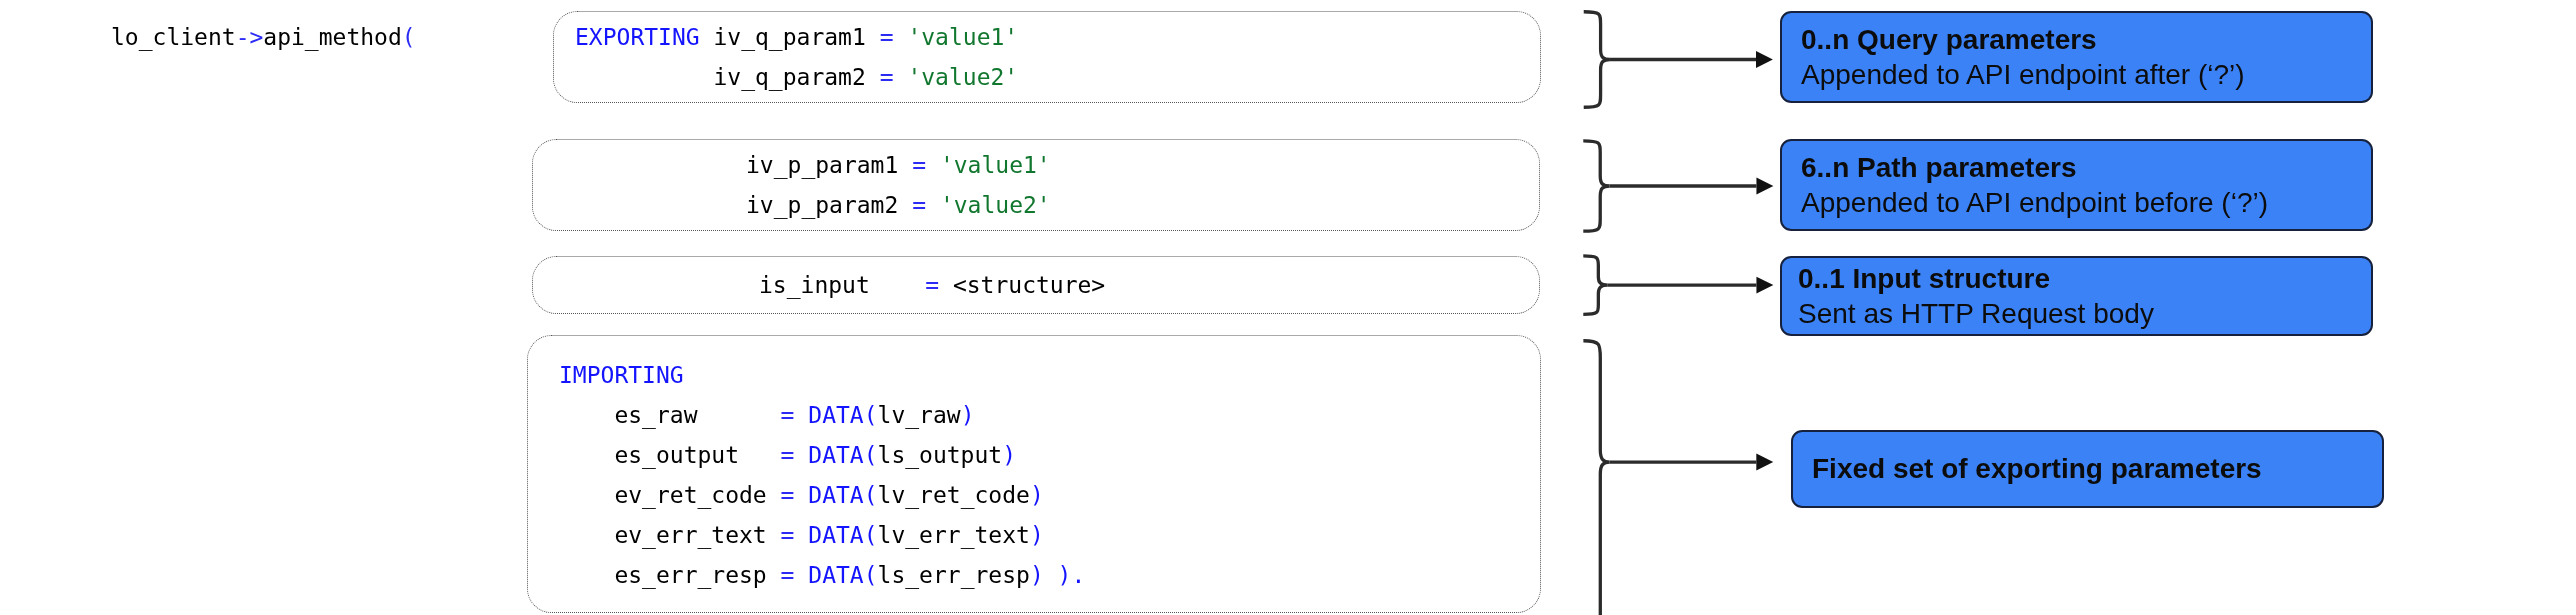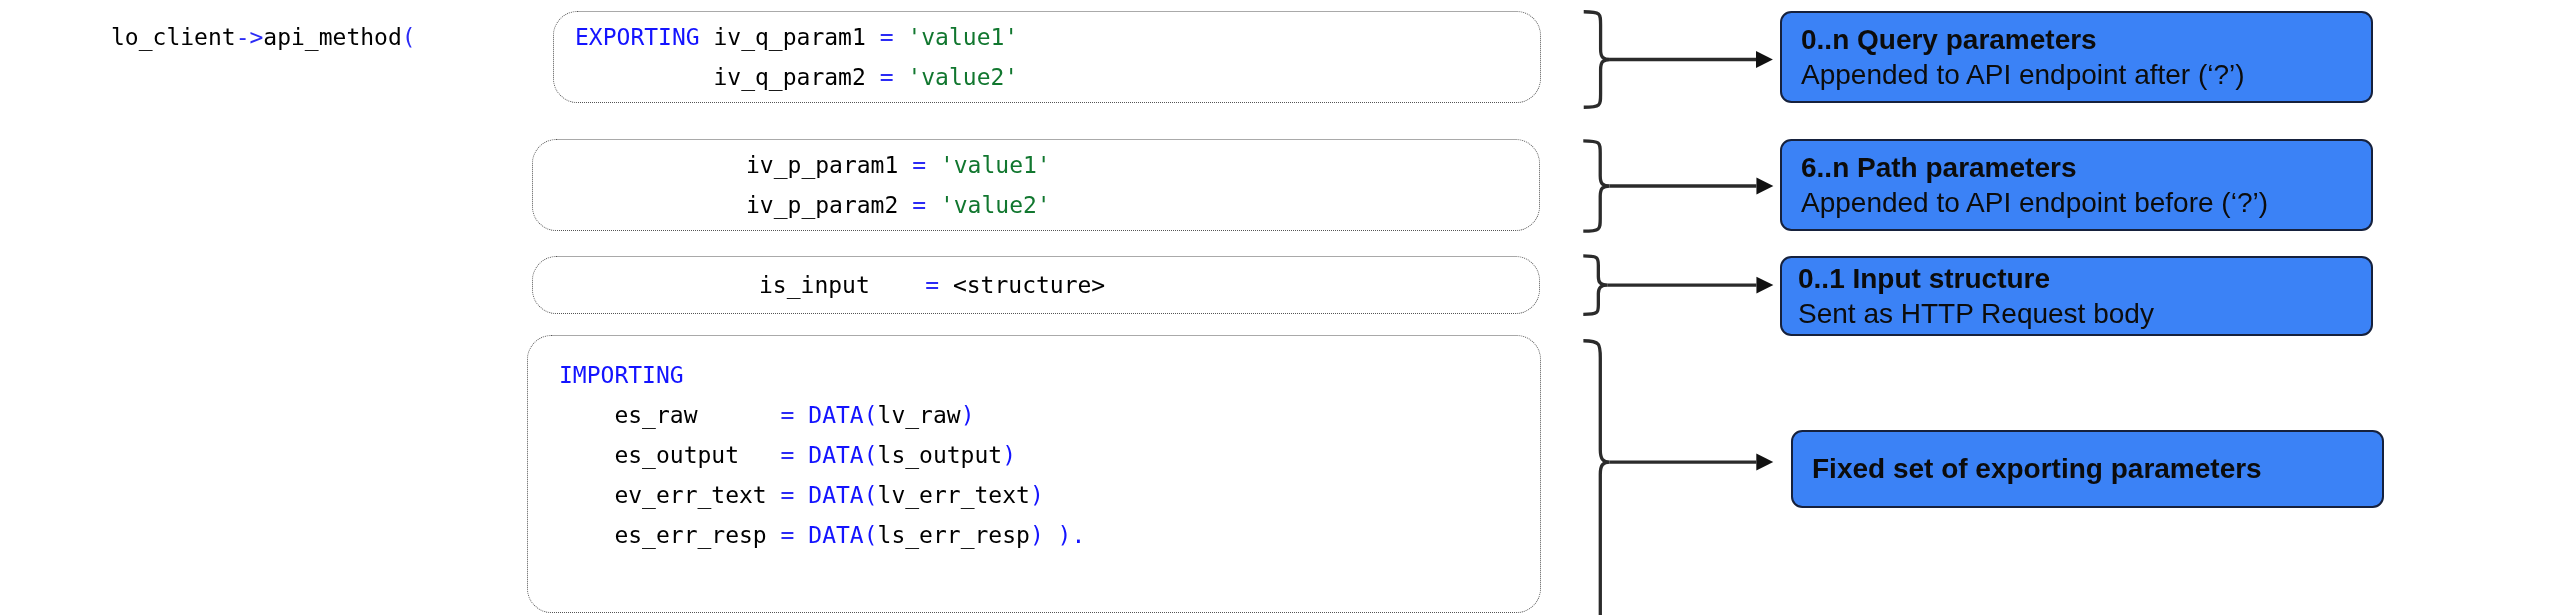--- a/index.html
+++ b/index.html
@@ -118,20 +118,21 @@
     <div class="lines" style="left:226px;">
       <div class="code"><span class="plain">is_input</span><span class="plain">    </span><span class="op">=</span><span class="plain"> </span><span class="plain">&lt;structure&gt;</span></div>
     </div>
   </div>
 
   <div class="codebox" style="left:527px; top:335px; width:1014px; height:278px;">
     <div class="lines" style="left:31px; top:19px; transform:none;">
       <div class="code"><span class="kw">IMPORTING</span></div>
       <div class="code"><span class="plain">    </span><span class="plain">es_raw</span><span class="plain">      </span><span class="op">=</span><span class="plain"> </span><span class="fn">DATA(</span><span class="plain">lv_raw</span><span class="fn">)</span></div>
       <div class="code"><span class="plain">    </span><span class="plain">es_output</span><span class="plain">   </span><span class="op">=</span><span class="plain"> </span><span class="fn">DATA(</span><span class="plain">ls_output</span><span class="fn">)</span></div>
+      <div class="code"><span class="plain">    </span><span class="plain">ev_ret_code</span><span class="plain"> </span><span class="op">=</span><span class="plain"> </span><span class="fn">DATA(</span><span class="plain">lv_ret_code</span><span class="fn">)</span></div>
       <div class="code"><span class="plain">    </span><span class="plain">ev_err_text</span><span class="plain"> </span><span class="op">=</span><span class="plain"> </span><span class="fn">DATA(</span><span class="plain">lv_err_text</span><span class="fn">)</span></div>
       <div class="code"><span class="plain">    </span><span class="plain">es_err_resp</span><span class="plain"> </span><span class="op">=</span><span class="plain"> </span><span class="fn">DATA(</span><span class="plain">ls_err_resp</span><span class="fn">)</span><span class="fn"> ).</span></div>
     </div>
   </div>
 
   <div class="connector" style="left:1572px; top:7.5px; width:207px; height:103px;">
     <svg width="207" height="103" viewBox="0 0 220 110" xmlns="http://www.w3.org/2000/svg">
       <path d="M 12 4 C 30 4 30 6 30 18 L 30 44 C 30 53 33 55 40 55 C 33 55 30 57 30 66 L 30 92 C 30 104 30 106 12 106" fill="none" stroke="#2b2b2b" stroke-width="3.5"></path>
       <line x1="40" y1="55" x2="196" y2="55" stroke="#2b2b2b" stroke-width="3.5"></line>
       <path d="M 196 46 L 214 55 L 196 64 Z" fill="#111111"></path>

